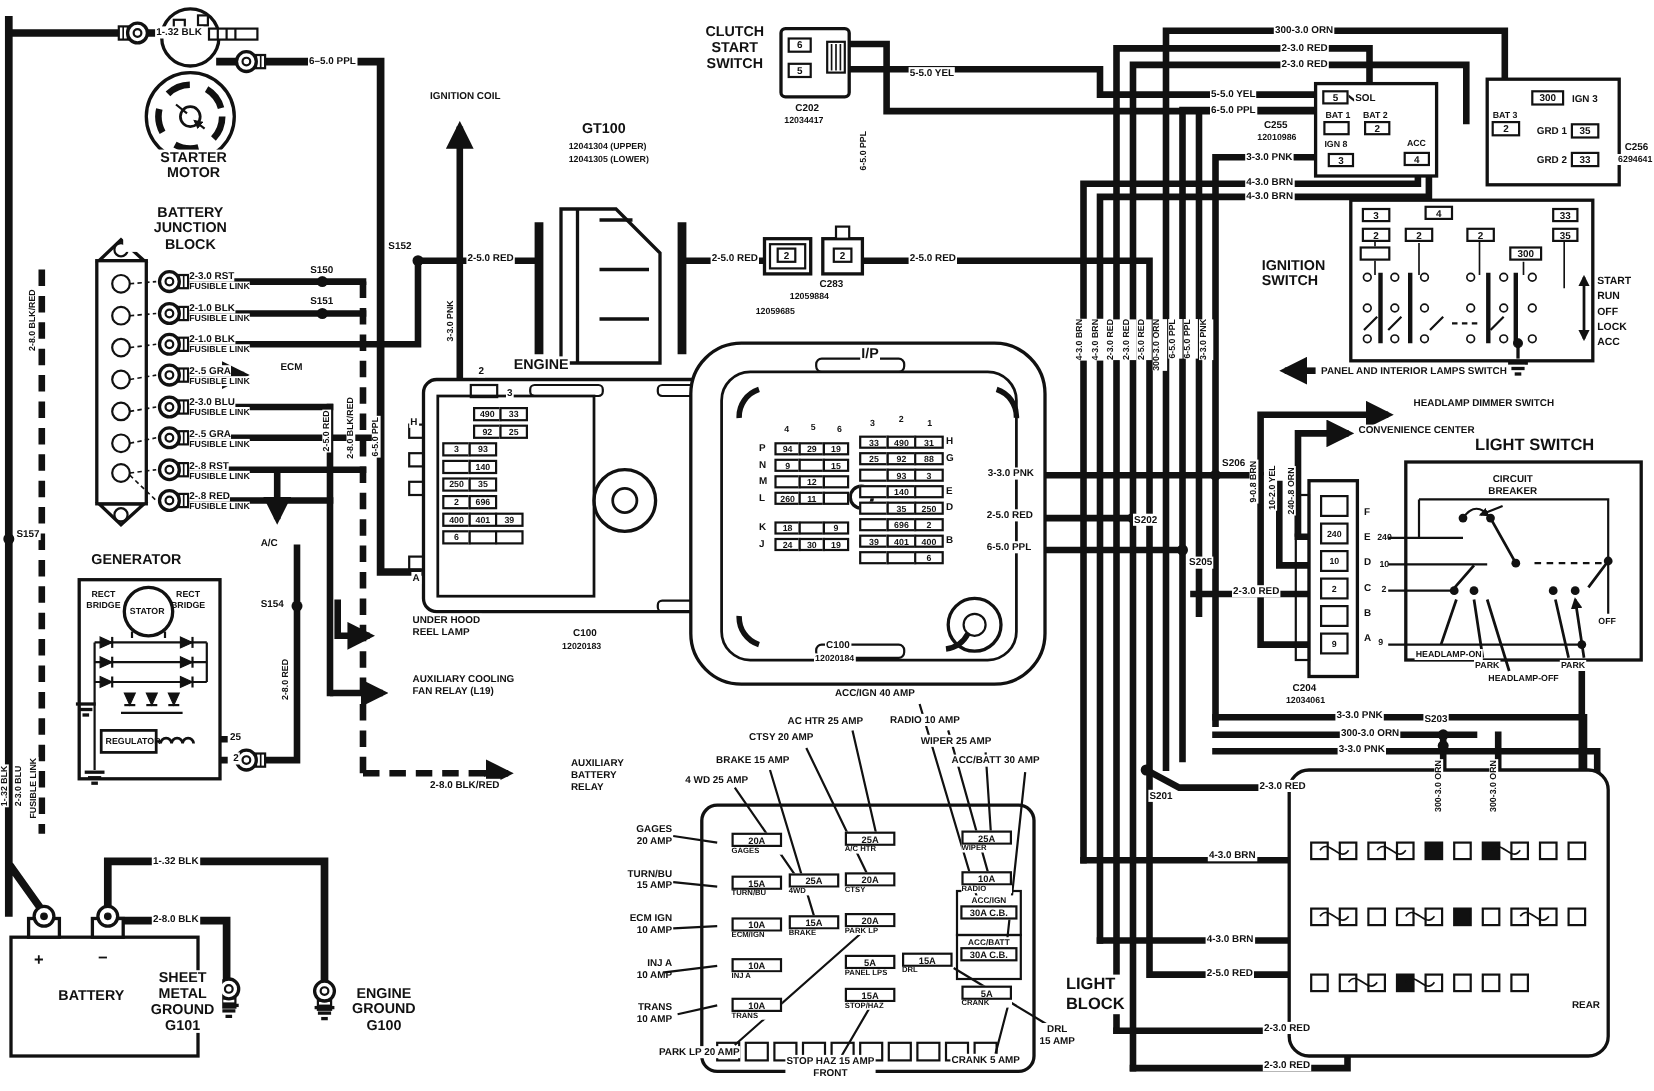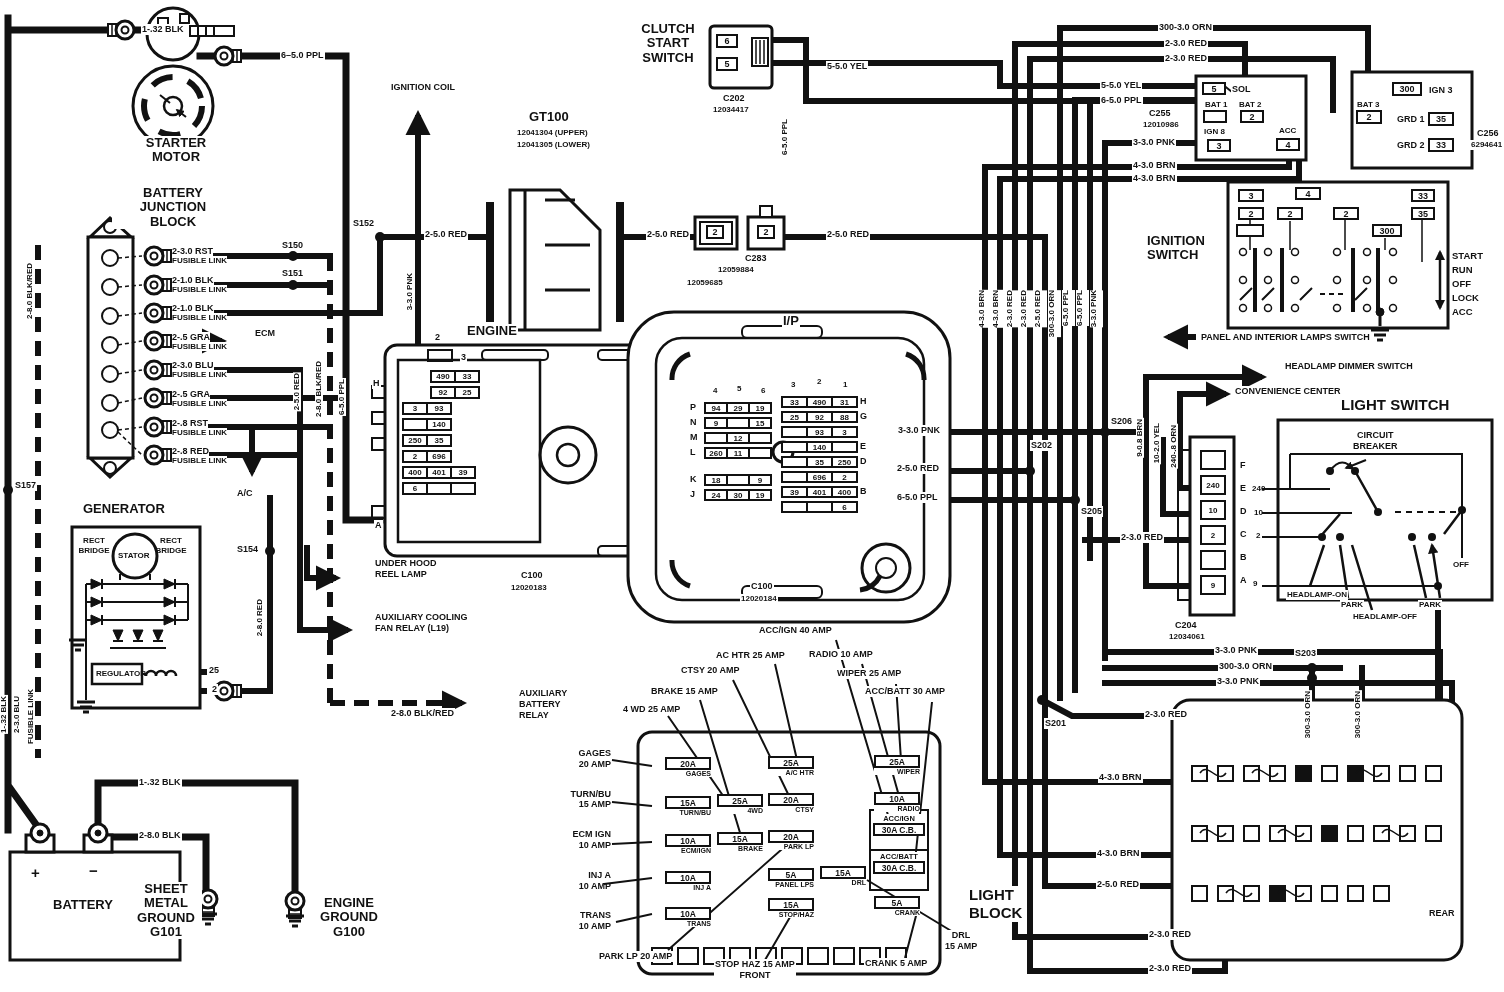--- a/index.html
+++ b/index.html
@@ -18,21 +18,21 @@
       justify-content:center;font:bold 9px "Liberation Sans",sans-serif;z-index:3;box-sizing:border-box}
   .cellrow{display:flex;gap:0}
   .cell{width:26px;height:13px;border:2px solid #111;margin-right:-2px;background:#fff;
         display:flex;align-items:center;justify-content:center;font:bold 8px "Liberation Sans",sans-serif;box-sizing:border-box}
   .grid{position:absolute;display:flex;flex-direction:column;gap:3px;z-index:3}
   .ipgrid .cell{width:24px;height:12px}
   .rgrid .cell{width:27px;height:12px}
   .rowletter{font:bold 9px "Liberation Sans",sans-serif;width:12px;margin-right:2px}
   .rowletter.after{margin-left:4px}
   #engine-grid>div:nth-child(-n+2){margin-left:28px}
-  .fuse{position:absolute;width:46px;text-align:right;z-index:3}
+  .fuse{position:absolute;width:46px;text-align:left;z-index:3}
   .fuse .fa{border:2px solid #111;background:#fff;height:13px;display:flex;align-items:center;
             justify-content:center;font:bold 8.5px "Liberation Sans",sans-serif;box-sizing:border-box}
   .fuse .fn{font:bold 7px "Liberation Sans",sans-serif;background:#fff}
   .cbx{position:absolute;width:52px;text-align:center;z-index:3}
   .cbx .ct{font:bold 7.5px "Liberation Sans",sans-serif;background:#fff}
   .cbx .ca{border:2px solid #111;background:#fff;height:13px;display:flex;align-items:center;
            justify-content:center;font:bold 8.5px "Liberation Sans",sans-serif;box-sizing:border-box}
   .col{position:absolute;display:flex;flex-direction:column;z-index:3}
   .fl-item{height:28.6px;padding-left:34px;box-sizing:border-box}
   .fl-item .w{display:block;font:bold 9px "Liberation Sans",sans-serif;background:#fff;width:max-content}
@@ -509,21 +509,21 @@
       <div class="vv">4-3.0 BRN</div>
       <div class="vv">2-3.0 RED</div>
       <div class="vv">2-3.0 RED</div>
       <div class="vv">2-5.0 RED</div>
       <div class="vv">300-3.0 ORN</div>
       <div class="vv">6-5.0 PPL</div>
       <div class="vv">6-5.0 PPL</div>
       <div class="vv">3-3.0 PNK</div>
     </div>
 <div class="lbl" style="left:1110px;top:416px">S206</div>
-<div class="lbl" style="left:1030px;top:440px">S202</div>
+<div class="lbl" style="left:1030px;top:467px">S202</div>
 <div class="lbl" style="left:1080px;top:506px">S205</div>
 
 <div class="lbl s13" style="left:466px;top:324px">ENGINE</div>
 <div class="lbl" style="left:434px;top:332px">2</div>
 <div class="lbl" style="left:460px;top:352px">3</div>
 <div class="lbl" style="left:372px;top:378px">H</div>
 <div class="lbl" style="left:374px;top:520px">A</div>
 <div id="engine-grid" class="grid" style="left:402px;top:370px">
 
 <div class="cellrow">

